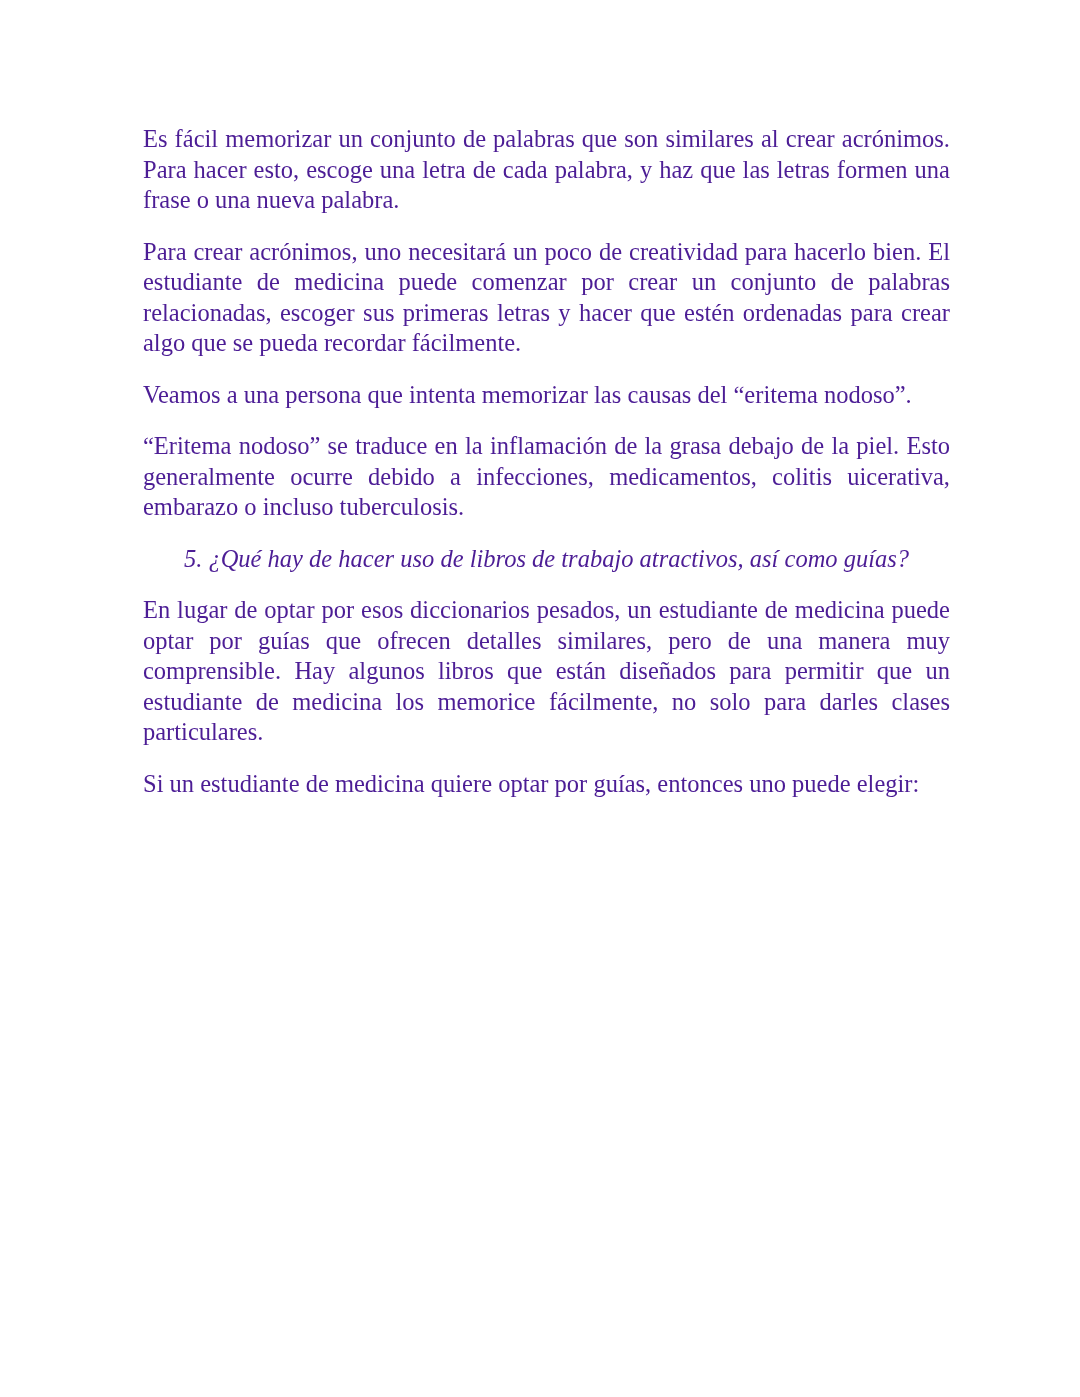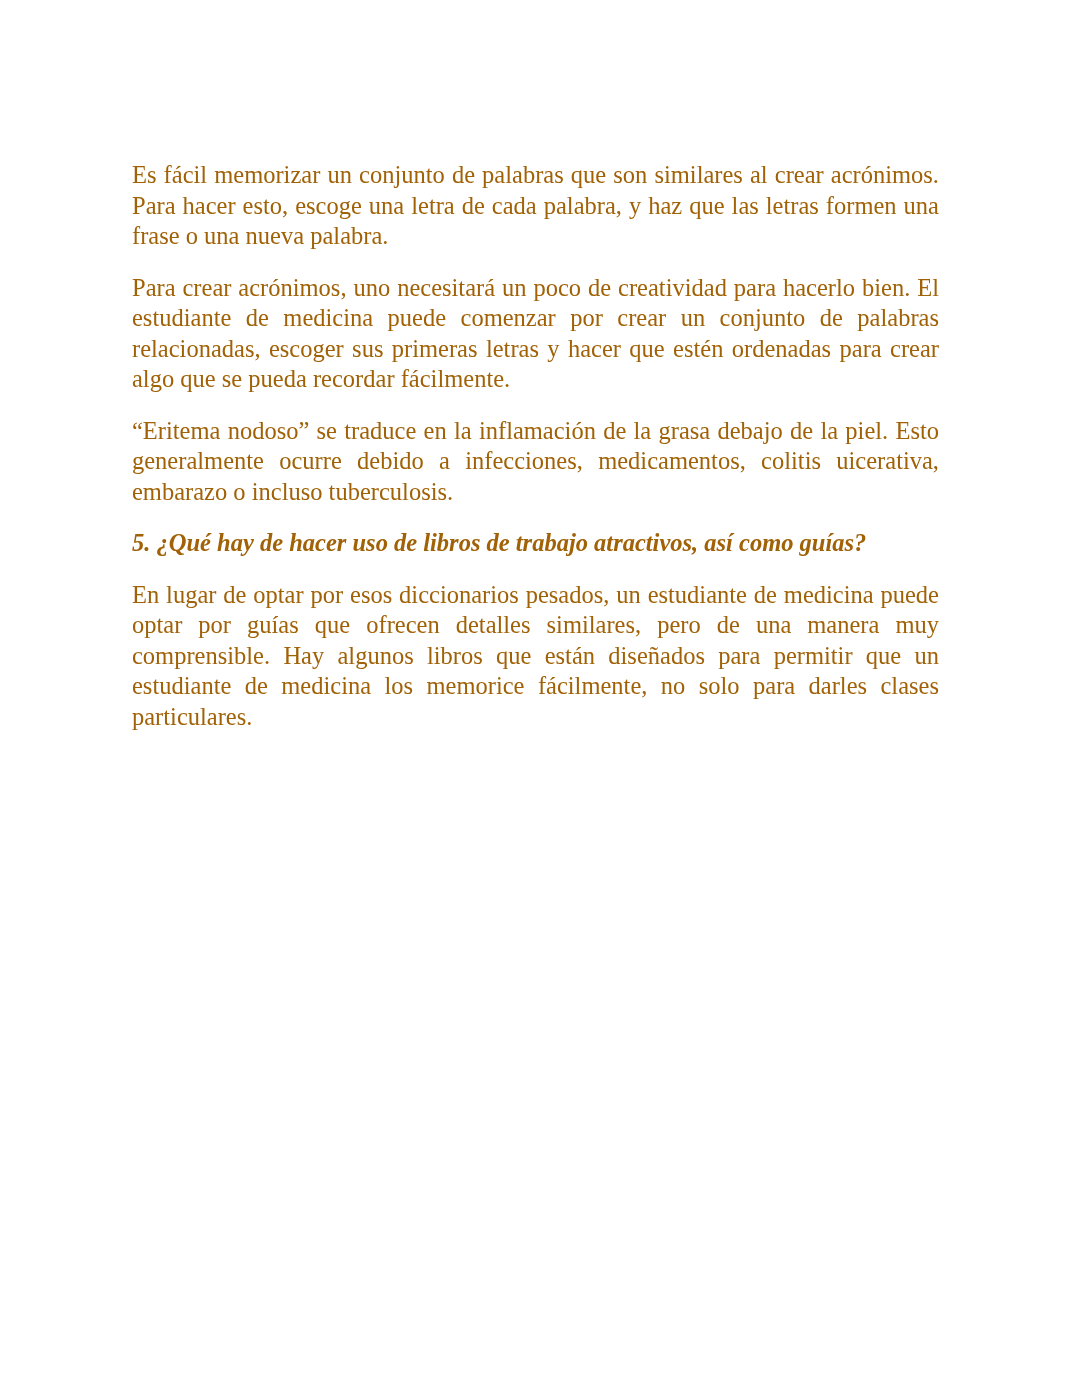--- a/index.html
+++ b/index.html
@@ -1,40 +1,41 @@
 <!DOCTYPE html>
 <html><head>
 <meta charset="utf-8">
 <style>
   html, body { margin: 0; padding: 0; background: #ffffff; }
   body { width: 1080px; height: 1397px; position: relative; overflow: hidden; }
   .page {
     position: absolute;
-    left: 132px;
+    left: 143px;
     top: 124px;
     width: 807px;
     font-family: "Liberation Serif", "DejaVu Serif", serif;
     font-size: 24.5px;
     line-height: 30.5px;
-    color: #a16207;
+    color: #4c1d95;
     text-align: justify;
-    margin-top: 36px;
   }
   .page p { margin: 0 0 21px 0; }
   .page h2 {
     margin: 0 0 21px 0;
     font-size: 24.5px;
     line-height: 30.5px;
-    font-weight: bold;
+    font-weight: normal;
     font-style: italic;
-    text-align: left;
+    text-align: center;
   }
 </style>
 </head>
 <body>
 
 <div class="page">
   <p>Es fácil memorizar un conjunto de palabras que son similares al crear acrónimos. Para hacer esto, escoge una letra de cada palabra, y haz que las letras formen una frase o una nueva palabra.</p>
   <p>Para crear acrónimos, uno necesitará un poco de creatividad para hacerlo bien. El estudiante de medicina puede comenzar por crear un conjunto de palabras relacionadas, escoger sus primeras letras y hacer que estén ordenadas para crear algo que se pueda recordar fácilmente.</p>
+  <p>Veamos a una persona que intenta memorizar las causas del “eritema nodoso”.</p>
   <p>“Eritema nodoso” se traduce en la inflamación de la grasa debajo de la piel. Esto generalmente ocurre debido a infecciones, medicamentos, colitis uicerativa, embarazo o incluso tuberculosis.</p>
   <h2>5. ¿Qué hay de hacer uso de libros de trabajo atractivos, así como guías?</h2>
   <p>En lugar de optar por esos diccionarios pesados, un estudiante de medicina puede optar por guías que ofrecen detalles similares, pero de una manera muy comprensible. Hay algunos libros que están diseñados para permitir que un estudiante de medicina los memorice fácilmente, no solo para darles clases particulares.</p>
+  <p>Si un estudiante de medicina quiere optar por guías, entonces uno puede elegir:</p>
 </div>
 
 </body></html>

